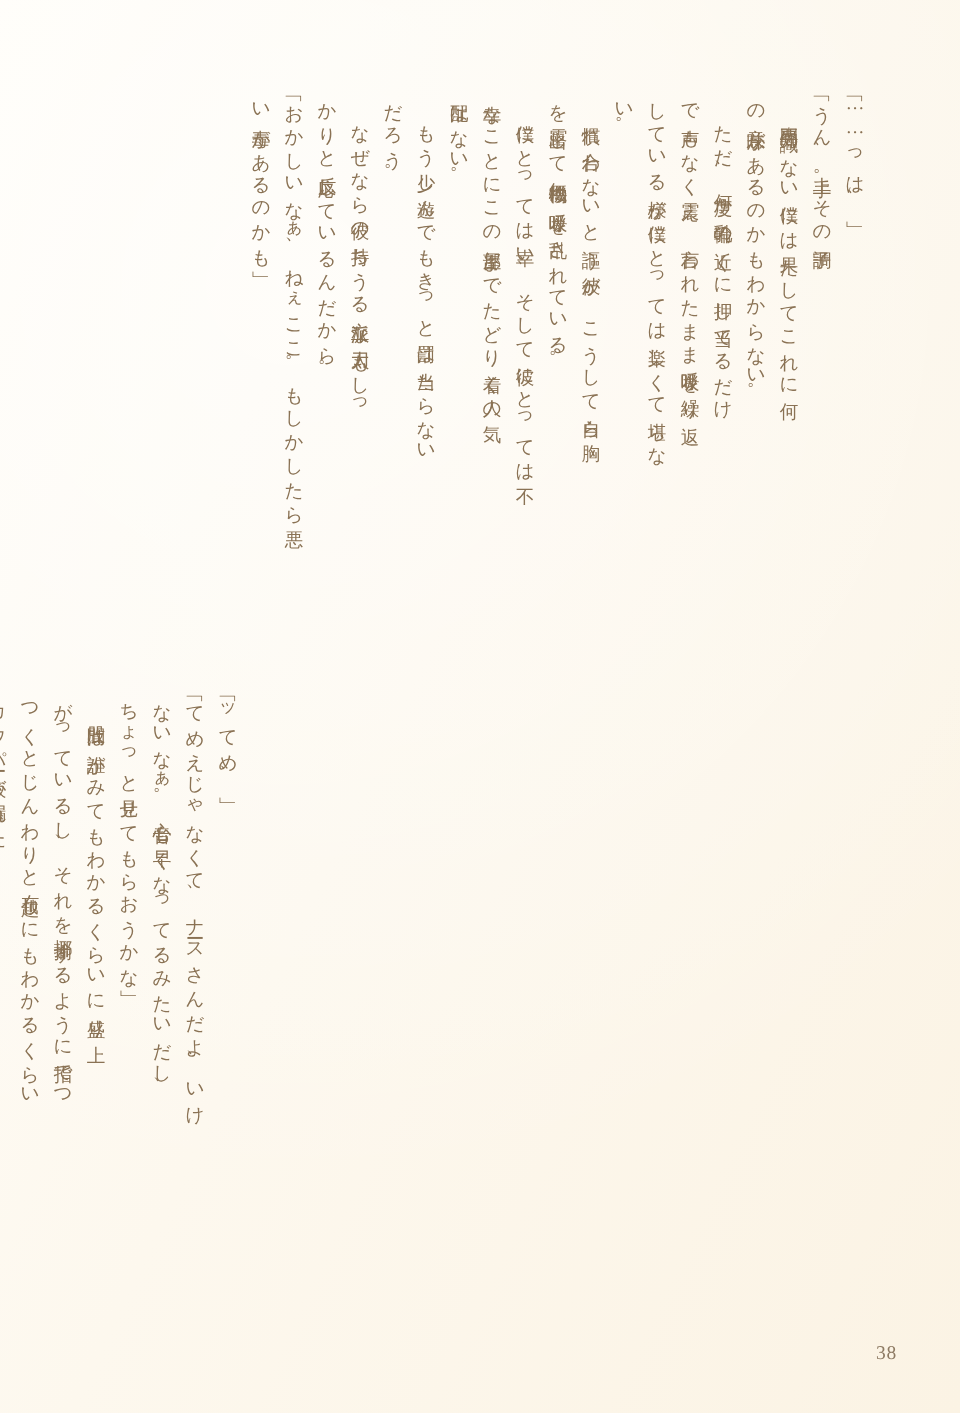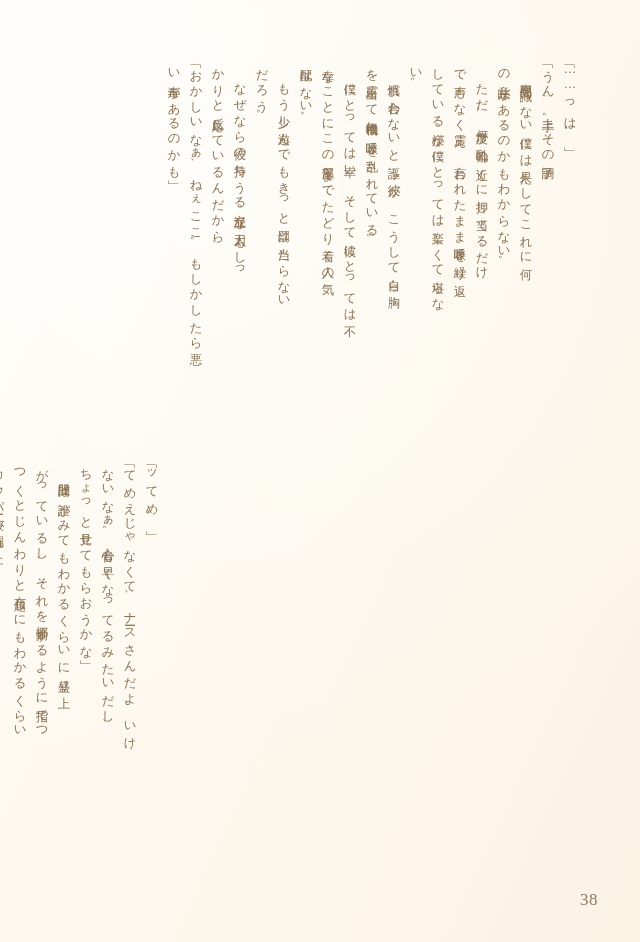--- a/index.html
+++ b/index.html
@@ -62,21 +62,21 @@
     font-family: "Liberation Serif", "DejaVu Serif", serif;
   }
   .vline.indent-0 { padding-top: 0px; }
   .block-upper { }
   .block-lower { }
   .spacer-col { width: 24px; }
   .page-number {
     position: absolute;
     right: 42px;
     bottom: 32px;
-    font-size: 17px;
+    font-size: 13px;
     color: #8d7a63;
     font-family: "Liberation Serif", "DejaVu Serif", serif;
     letter-spacing: 0.5px;
   }
 </style>
 </head>
 <body>
 
 <div class="page">
 

